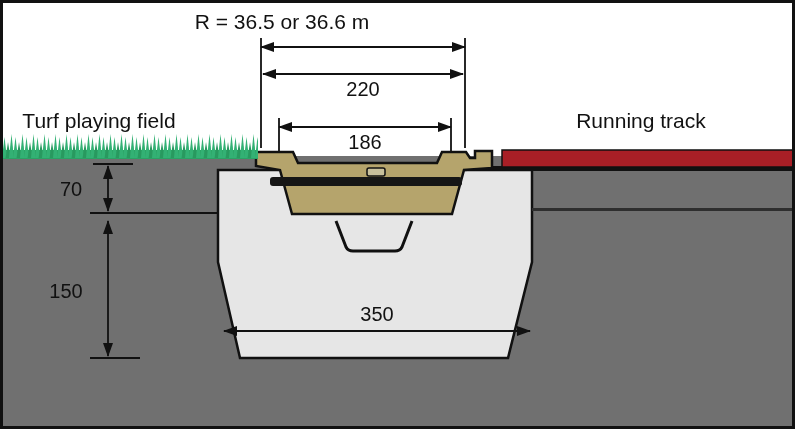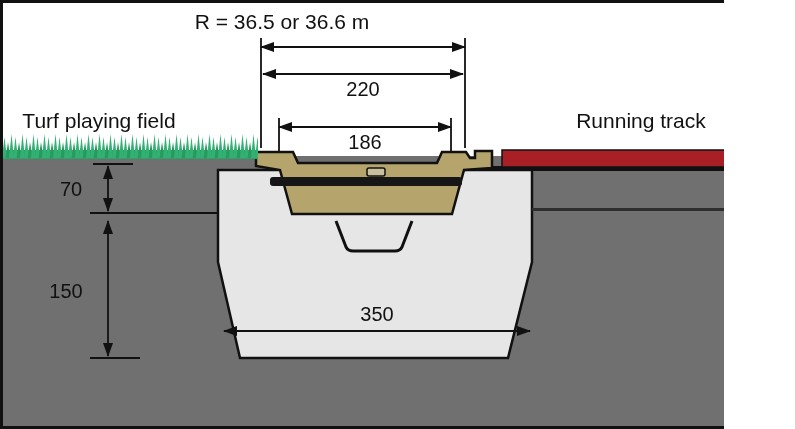--- a/index.html
+++ b/index.html
@@ -1,16 +1,16 @@
 <!DOCTYPE html>
 <html><head>
 <meta charset="utf-8">
 <style>
   html,body{margin:0;padding:0;background:#fff;}
-  .stage{width:724px;height:429px;position:relative;overflow:hidden;background:#fff;}
+  .stage{width:795px;height:429px;position:relative;overflow:hidden;background:#fff;}
   svg{display:block;}
   text{font-family:"Liberation Sans","DejaVu Sans",sans-serif;font-weight:500;fill:#111;}
   .lbl{font-size:21px;}
   .dim{font-size:20px;}
 </style>
 </head>
 <body>
 
 <div class="stage">
 <svg width="795" height="429" viewBox="0 0 795 429">

